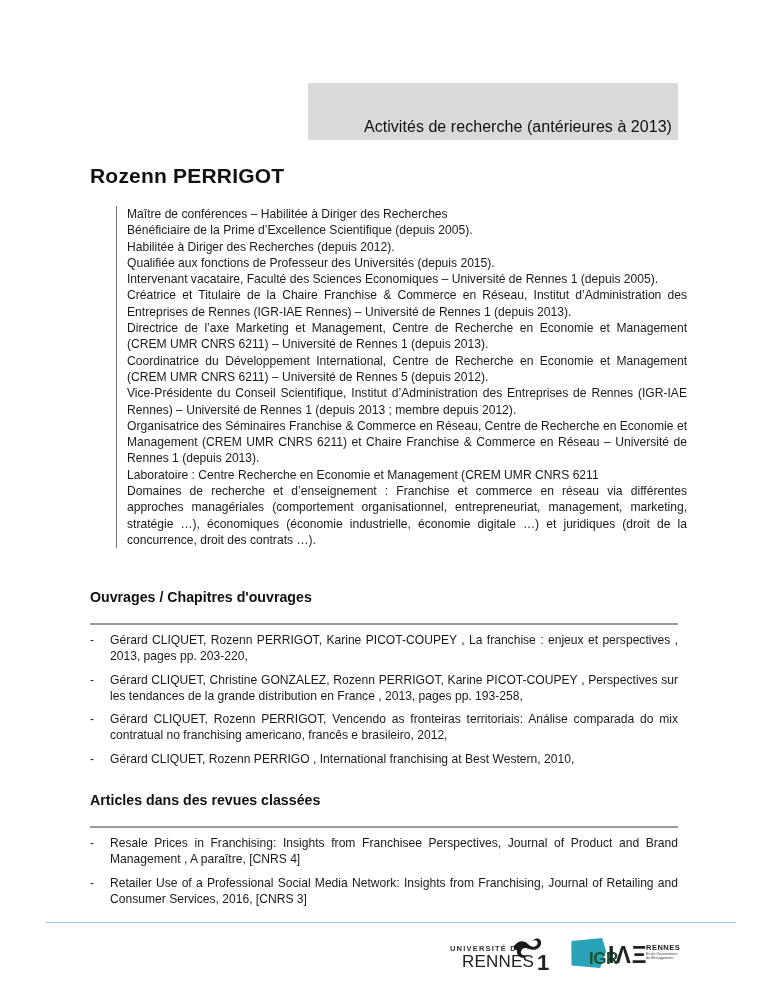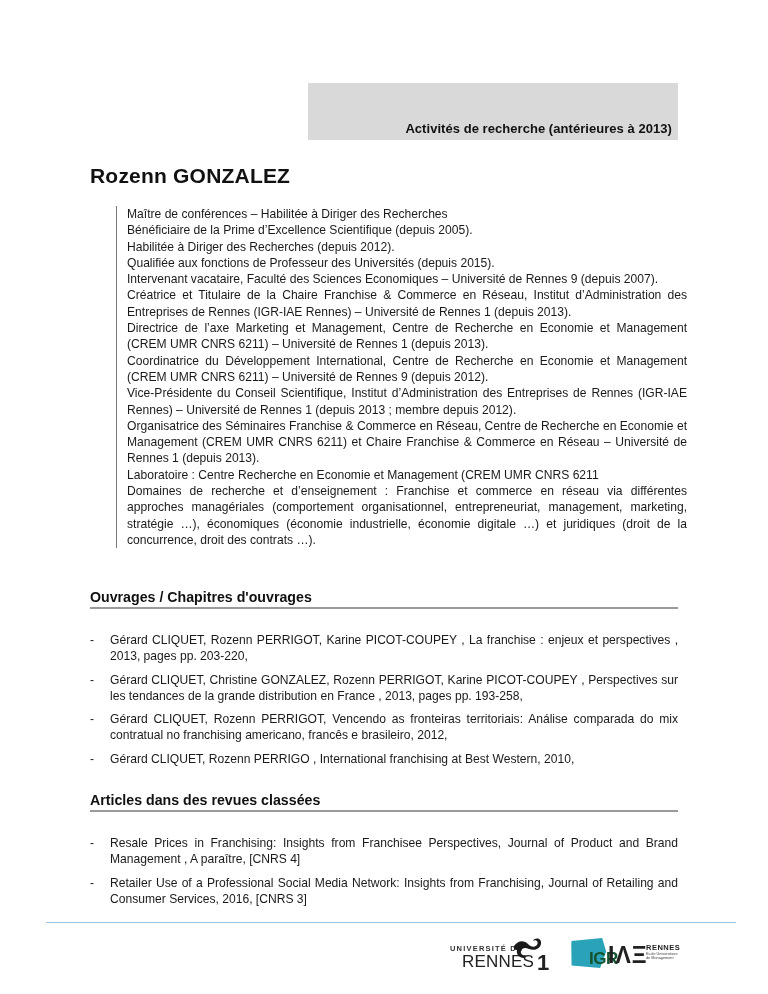--- a/index.html
+++ b/index.html
@@ -6,36 +6,36 @@
   body {
     width: 768px; height: 994px; position: relative; overflow: hidden;
     font-family: "Liberation Sans", sans-serif; color: #111;
   }
   .header-box {
     position: absolute; left: 308px; top: 83px; width: 370px; height: 57px;
     background: #d9d9d9;
   }
   .header-title {
     position: absolute; right: 6px; bottom: 4px;
-    font-weight: bold; font-size: 13px; color: #111; letter-spacing: 0.05px;
+    font-weight: normal; font-size: 16px; color: #111; letter-spacing: 0.05px;
   }
   .name {
     position: absolute; left: 90px; top: 164px;
     font-weight: bold; font-size: 21px; color: #111; letter-spacing: 0.2px;
   }
   .bio {
     position: absolute; left: 116px; top: 206px; width: 560px;
     border-left: 1px solid #777; padding-left: 10px; padding-right: 2px;
     font-size: 12.1px; line-height: 16.3px; color: #1a1a1a;
   }
   .bio-line { text-align: justify; text-align-last: left; }
   .section-heading {
     position: absolute; left: 90px; width: 588px;
     font-weight: bold; font-size: 14.2px; color: #111;
-    border-bottom: 2px solid #9a9a9a; padding-bottom: 2px;
+    border-bottom: 2px solid #9a9a9a; padding-bottom: 18px;
   }
   .sec1 { top: 589px; }
   .sec2 { top: 792px; }
   .pub-list {
     position: absolute; left: 90px; width: 588px; margin: 0; padding: 0; list-style: none;
     font-size: 12.1px; line-height: 16.3px; color: #1a1a1a;
   }
   .list1 { top: 632px; }
   .list2 { top: 835px; }
   .pub-item { position: relative; padding-left: 20px; margin-bottom: 7px; text-align: justify; text-align-last: left; }
@@ -78,31 +78,31 @@
     position: absolute; left: 76px; top: 14px; font-size: 3.8px; line-height: 4.4px; color: #444; width: 34px;
   }
 </style>
 </head>
 <body>
 
 <div class="header-box">
   <div class="header-title">Activités de recherche (antérieures à 2013)</div>
 </div>
 
-<div class="name">Rozenn GONZALEZ</div>
+<div class="name">Rozenn PERRIGOT</div>
 
 <div class="bio">
   <div class="bio-line">Maître de conférences – Habilitée à Diriger des Recherches</div>
   <div class="bio-line">Bénéficiaire de la Prime d’Excellence Scientifique (depuis 2005).</div>
   <div class="bio-line">Habilitée à Diriger des Recherches (depuis 2012).</div>
   <div class="bio-line">Qualifiée aux fonctions de Professeur des Universités (depuis 2015).</div>
-  <div class="bio-line">Intervenant vacataire, Faculté des Sciences Economiques – Université de Rennes 9 (depuis 2007).</div>
+  <div class="bio-line">Intervenant vacataire, Faculté des Sciences Economiques – Université de Rennes 1 (depuis 2005).</div>
   <div class="bio-line">Créatrice et Titulaire de la Chaire Franchise &amp; Commerce en Réseau, Institut d’Administration des Entreprises de Rennes (IGR-IAE Rennes) – Université de Rennes 1 (depuis 2013).</div>
   <div class="bio-line">Directrice de l’axe Marketing et Management, Centre de Recherche en Economie et Management (CREM UMR CNRS 6211) – Université de Rennes 1 (depuis 2013).</div>
-  <div class="bio-line">Coordinatrice du Développement International, Centre de Recherche en Economie et Management (CREM UMR CNRS 6211) – Université de Rennes 9 (depuis 2012).</div>
+  <div class="bio-line">Coordinatrice du Développement International, Centre de Recherche en Economie et Management (CREM UMR CNRS 6211) – Université de Rennes 5 (depuis 2012).</div>
   <div class="bio-line">Vice-Présidente du Conseil Scientifique, Institut d’Administration des Entreprises de Rennes (IGR-IAE Rennes) – Université de Rennes 1 (depuis 2013 ; membre depuis 2012).</div>
   <div class="bio-line">Organisatrice des Séminaires Franchise &amp; Commerce en Réseau, Centre de Recherche en Economie et Management (CREM UMR CNRS 6211) et Chaire Franchise &amp; Commerce en Réseau – Université de Rennes 1 (depuis 2013).</div>
   <div class="bio-line">Laboratoire : Centre Recherche en Economie et Management (CREM UMR CNRS 6211</div>
   <div class="bio-line">Domaines de recherche et d’enseignement : Franchise et commerce en réseau via différentes approches managériales (comportement organisationnel, entrepreneuriat, management, marketing, stratégie …), économiques (économie industrielle, économie digitale …) et juridiques (droit de la concurrence, droit des contrats …).</div>
 </div>
 
 <div class="section-heading sec1">Ouvrages / Chapitres d'ouvrages</div>
 <ul class="pub-list list1">
   <li class="pub-item">
     <span class="pub-dash">-</span>

